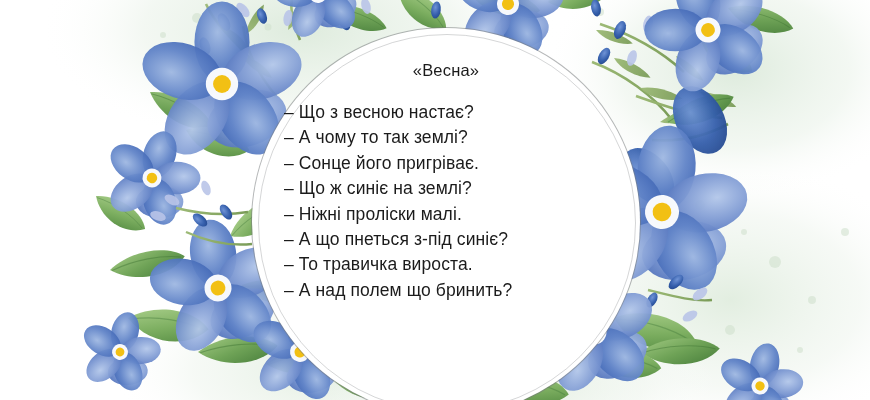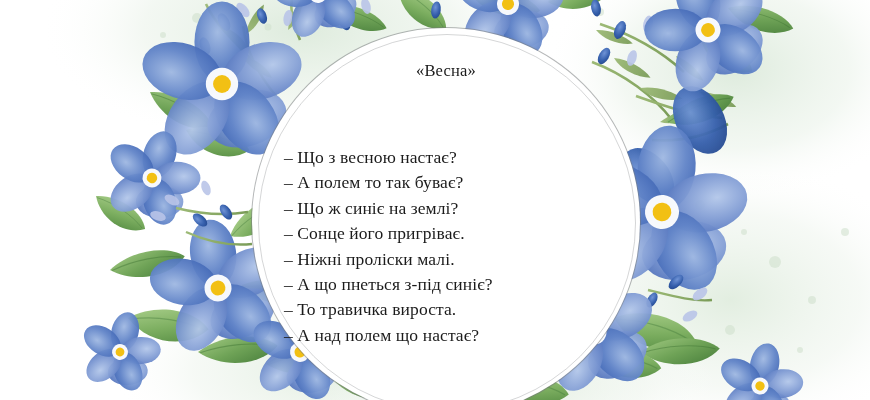--- a/index.html
+++ b/index.html
@@ -7,21 +7,21 @@
     margin: 0;
     padding: 0;
     background: #ffffff;
   }
   #stage {
     position: relative;
     width: 870px;
     height: 400px;
     overflow: hidden;
     background: #ffffff;
-    font-family: Liberation Serif, serif;
+    font-family: Liberation Sans, sans-serif;
   }
 
   
   .wash {
     position: absolute;
     inset: 0;
     pointer-events: none;
   }
   .art-svg {
     position: absolute;
@@ -75,21 +75,20 @@
     font-size: 16.5px;
     color: #1b1b1b;
     letter-spacing: 0.2px;
     white-space: nowrap;
   }
   .poem-lines {
     position: absolute;
     top: 72px;
     left: 32px;
     width: 340px;
-    margin-top: 45px;
   }
   .poem-line {
     font-size: 17.5px;
     line-height: 25.4px;
     color: #1b1b1b;
     white-space: nowrap;
     letter-spacing: 0.1px;
   }
 </style>
 </head>
@@ -319,23 +318,23 @@
     </svg>
   </div>
 
   <div class="circle-card"></div>
   <div class="circle-inner-ring"></div>
 
   <div class="poem-wrap">
     <div class="poem-title">«Весна»</div>
     <div class="poem-lines">
       <div class="poem-line">– Що з весною настає?</div>
-      <div class="poem-line">– А полем то так буває?</div>
+      <div class="poem-line">– А чому то так землі?</div>
+      <div class="poem-line">– Сонце його пригріває.</div>
       <div class="poem-line">– Що ж  синіє на землі?</div>
-      <div class="poem-line">– Сонце його пригріває.</div>
       <div class="poem-line">– Ніжні проліски малі.</div>
       <div class="poem-line">– А що пнеться з-під синіє?</div>
       <div class="poem-line">– То травичка вироста.</div>
-      <div class="poem-line">– А над полем що настає?</div>
+      <div class="poem-line">– А над полем що бринить?</div>
     </div>
   </div>
 
 </div>
 
 </body></html>

